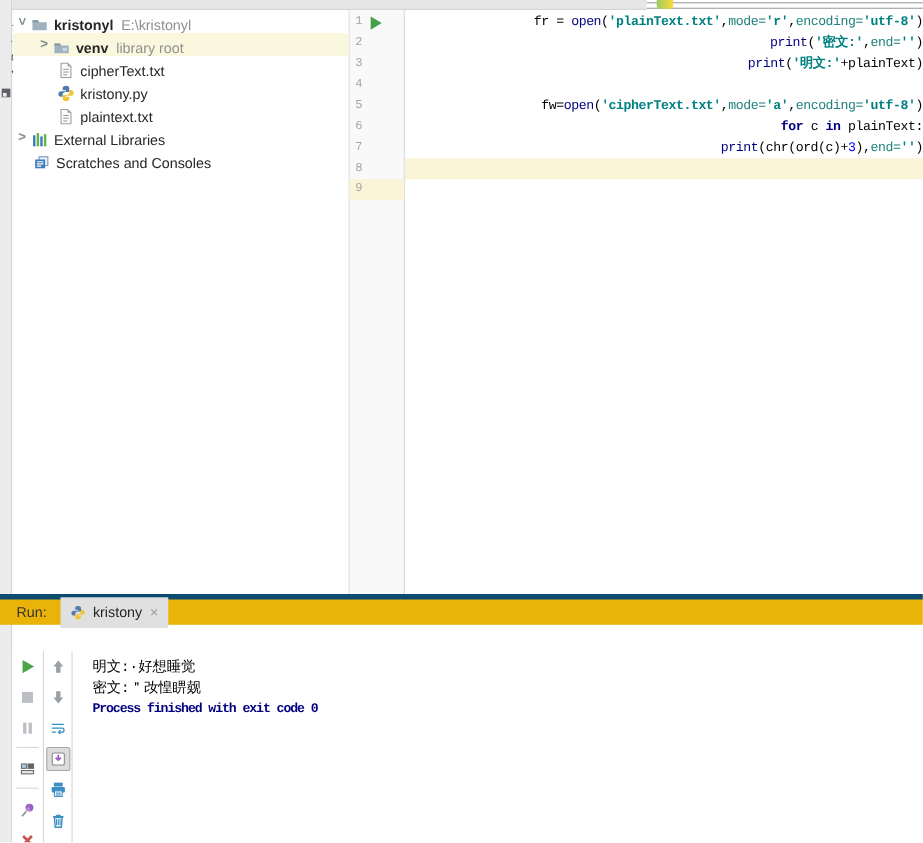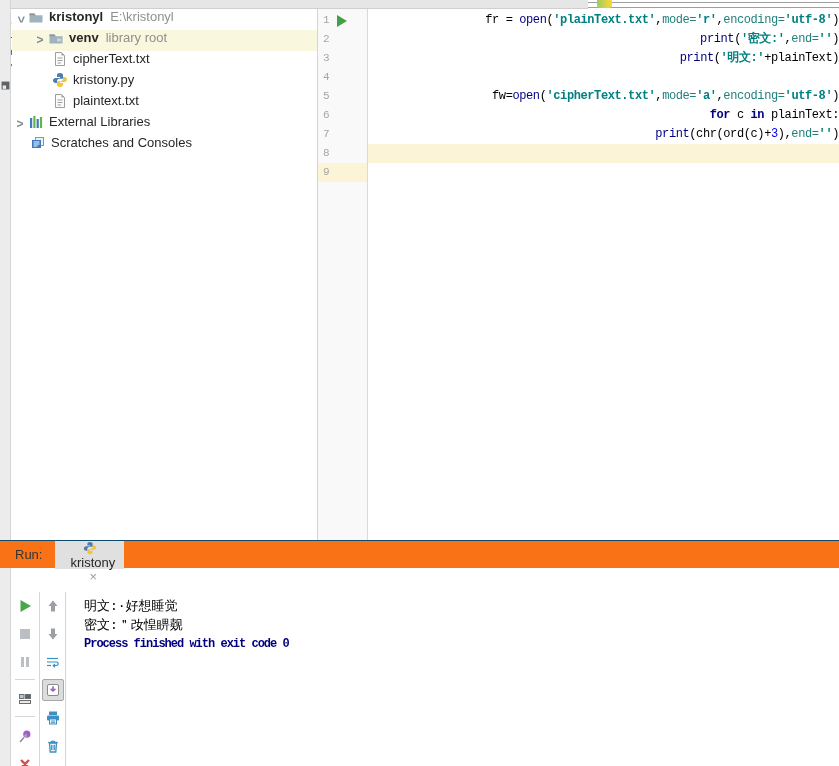--- a/index.html
+++ b/index.html
@@ -13,21 +13,21 @@
   #tw-icon{position:absolute;left:1px;top:76px;width:9px;height:9px;}
 
   
   .seg-gray{position:absolute;left:11px;top:0;width:577px;height:9px;background:#E6E6E6;border-bottom:1px solid #CFCFCF;box-sizing:border-box;}
   .seg-white{position:absolute;left:588px;top:2px;width:251px;height:6px;background:#fff;border-top:1px solid #9E9E9E;border-bottom:1px solid #9E9E9E;box-sizing:border-box;}
   .icon-frag{position:absolute;left:597px;top:0;width:15px;height:8px;border-radius:0 0 3px 3px;
              background:linear-gradient(90deg,#9CCC65,#FDD835);}
 
   
   #project-panel{position:absolute;left:12px;top:9px;width:306px;height:531px;background:#fff;border-right:1px solid #D5D5D5;box-sizing:border-box;overflow:hidden;}
-  .tree-row{display:flex;align-items:flex-start;height:21px;font-size:13px;color:#262626;cursor:default;white-space:nowrap;}
+  .tree-row{display:flex;align-items:flex-end;height:21px;font-size:13px;color:#262626;cursor:default;white-space:nowrap;}
   .tree-row.selected{background:#FAF7DF;}
   .tree-spacer{flex:0 0 auto;}
   .tree-chevron{flex:0 0 16px;text-align:center;color:#7F8B91;font-size:12px;font-weight:bold;line-height:21px;}
   .tree-chevron.down{transform:rotate(90deg);}
   .tree-icon{flex:0 0 16px;height:16px;margin-right:5px;}
   .tree-icon svg{width:16px;height:16px;display:block;}
   .tree-label.bold{font-weight:bold;}
   .tree-annotation{margin-left:7px;color:#909090;}
 
   
@@ -42,23 +42,23 @@
   .run-marker{position:absolute;left:19px;top:4px;width:0;height:0;
               border-left:10px solid #43A047;border-top:6px solid transparent;border-bottom:6px solid transparent;}
   .tk-kw{color:#000080;font-weight:bold;}
   .tk-fn{color:#000080;}
   .tk-str{color:#008080;font-weight:bold;}
   .tk-arg{color:#20807C;}
   .tk-num{color:#0000FF;}
   .tk-pl{color:#000;}
 
   
-  #run-header{position:absolute;left:0;top:540px;width:839px;height:28px;background:#f97316;border-top:1px solid #0c4a6e;box-sizing:border-box;display:flex;align-items:center;}
+  #run-header{position:absolute;left:0;top:540px;width:839px;height:28px;background:#eab308;border-top:5px solid #0c4a6e;box-sizing:border-box;display:flex;align-items:center;}
   #run-label{margin-left:15px;font-size:13px;color:#333;}
-  #run-tab{display:flex;align-items:center;height:28px;margin-left:13px;padding:0 9px;background:#E0E0E0;flex-direction:column;}
+  #run-tab{display:flex;align-items:center;height:28px;margin-left:13px;padding:0 9px;background:#E0E0E0;}
   #run-tab .tab-icon svg{width:14px;height:14px;display:block;}
   #run-tab .tab-title{margin-left:6px;font-size:13px;color:#262626;}
   #run-tab .tab-close{margin-left:7px;color:#9A9A9A;font-size:13px;line-height:13px;}
 
   #run-body{position:absolute;left:11px;top:592px;width:828px;height:198px;background:#fff;}
   .rtb{position:absolute;top:0;bottom:-0px;height:198px;border-right:1px solid #D6D6D6;box-sizing:border-box;padding-top:3px;}
   #rtb-left{left:0;width:29px;}
   #rtb-right{left:29px;width:26px;}
   .tb-btn{width:22px;height:22px;margin:0 auto 6px auto;display:flex;align-items:center;justify-content:center;border:1px solid transparent;border-radius:2px;box-sizing:border-box;}
   .tb-btn svg{width:16px;height:16px;display:block;}

